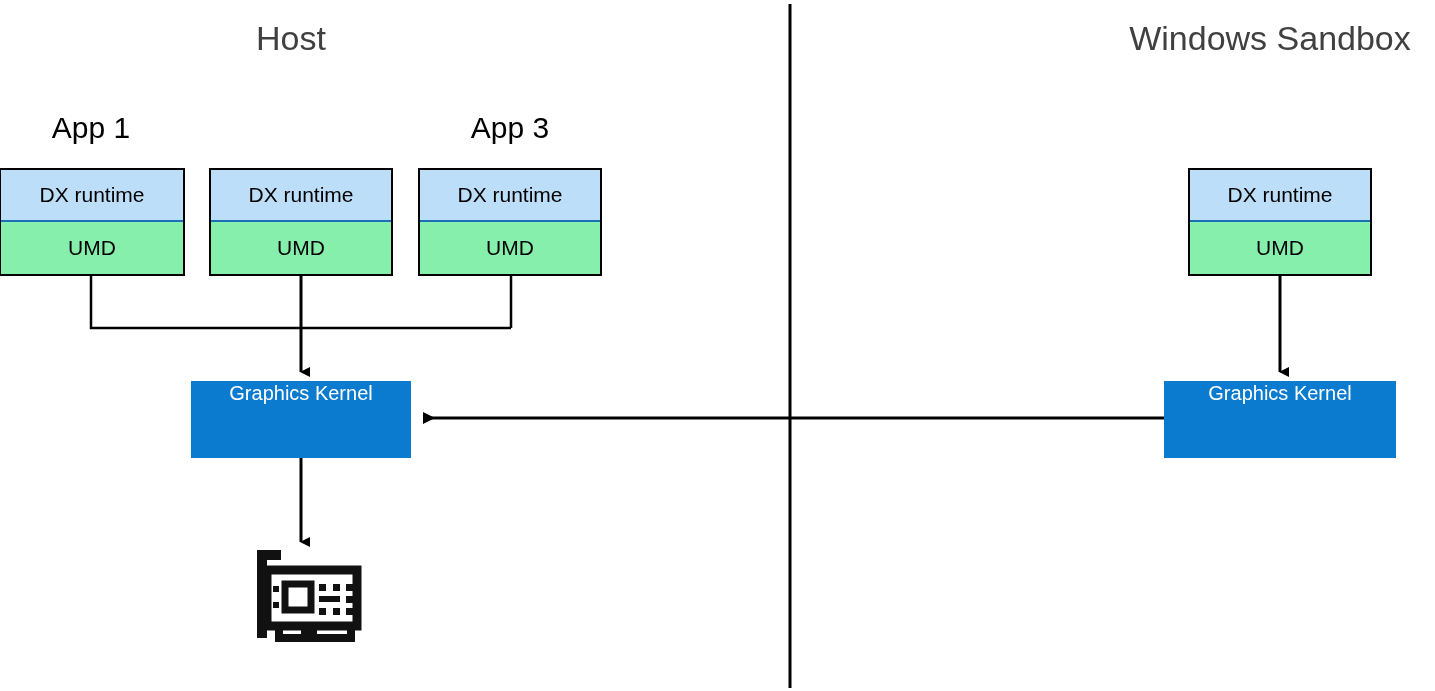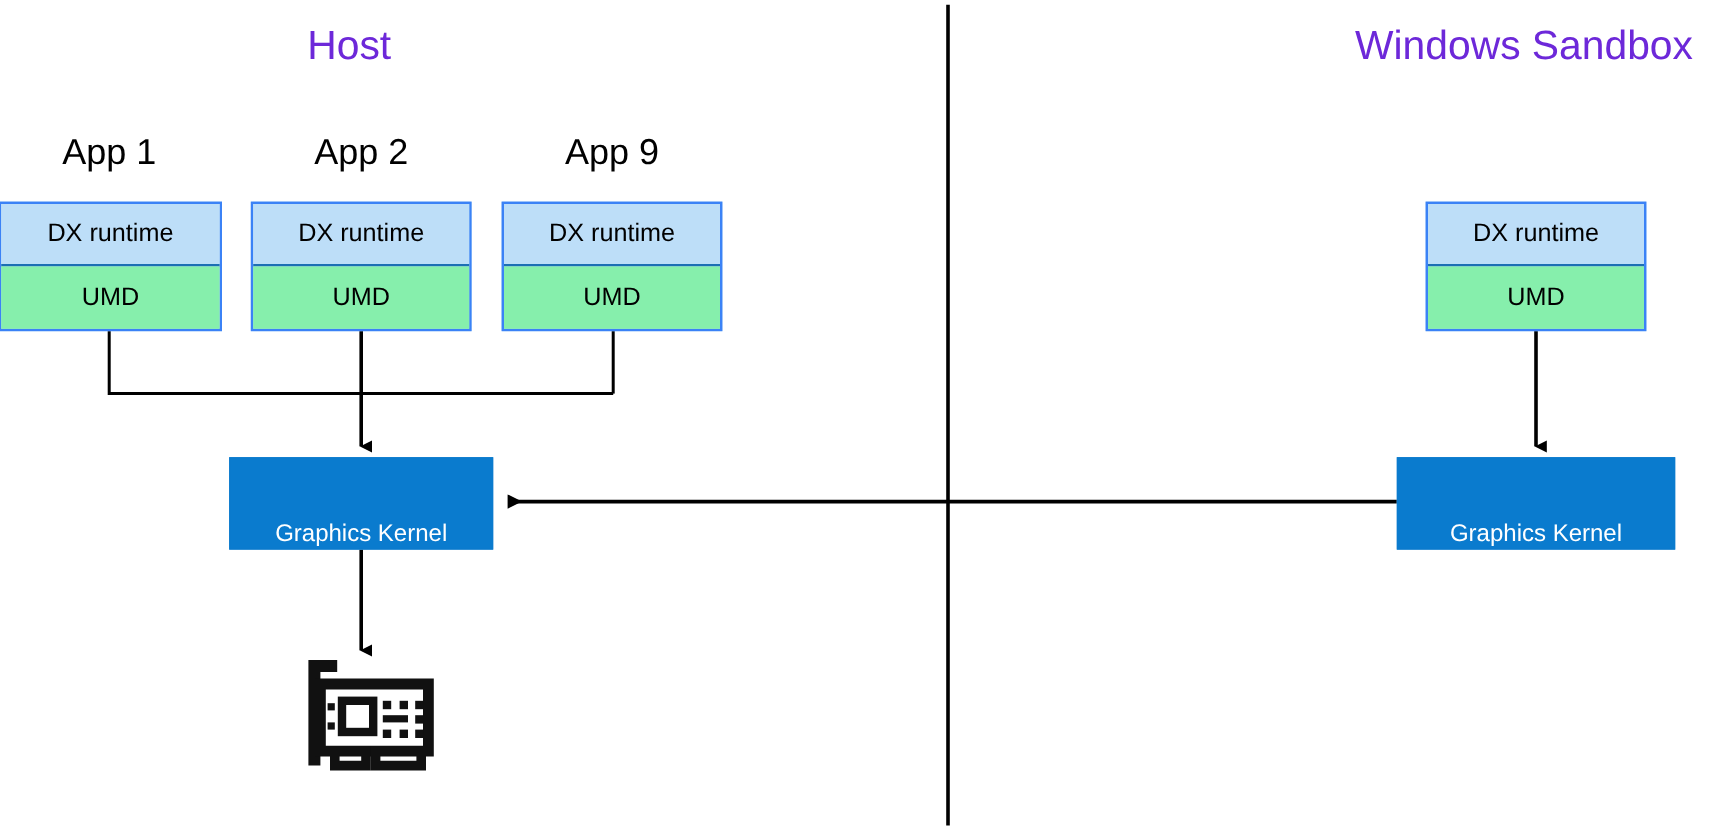--- a/index.html
+++ b/index.html
@@ -23,38 +23,38 @@
     left: 0;
     top: 0;
     width: 1435px;
     height: 691px;
     pointer-events: none;
   }
   .zone-title {
     position: absolute;
     font-size: 34px;
     line-height: 1;
-    color: #6d28d9;
+    color: #404040;
     white-space: nowrap;
     text-align: center;
     font-weight: 400;
   }
   .app-title {
     position: absolute;
     font-size: 30px;
     line-height: 1;
     color: #000000;
     white-space: nowrap;
     text-align: center;
     font-weight: 400;
   }
   .app-stack {
     position: absolute;
     box-sizing: border-box;
-    border: 2px solid #3b82f6;
+    border: 2px solid #000000;
     background: #BDDEF8;
   }
   .stack-row {
     box-sizing: border-box;
     display: flex;
     align-items: center;
     justify-content: center;
     font-size: 21px;
     color: #000000;
     white-space: nowrap;
@@ -67,21 +67,21 @@
   .stack-row.umd {
     height: 52px;
     background: #86efac;
   }
   .kernel-box {
     position: absolute;
     box-sizing: border-box;
     background: #0A7BCE;
     border: 1px solid #0A7BCE;
     display: flex;
-    align-items: flex-end;
+    align-items: flex-start;
     justify-content: center;
     font-size: 20px;
     color: #FFFFFF;
     white-space: nowrap;
   }
   .gpu-icon {
     position: absolute;
   }
 </style>
 </head>
@@ -121,31 +121,30 @@
   <div class="app-title" style="left:-9px; top:113px; width:200px;">App 1</div>
   <div class="app-stack" style="left:-1px; top:168px; width:186px; height:108px;">
     <div class="stack-row runtime">
       <span>DX runtime</span>
     </div>
     <div class="stack-row umd">
       <span>UMD</span>
     </div>
   </div>
 
-  <div class="app-title" style="left:201px; top:113px; width:200px;">App 2</div>
   <div class="app-stack" style="left:209px; top:168px; width:184px; height:108px;">
     <div class="stack-row runtime">
       <span>DX runtime</span>
     </div>
     <div class="stack-row umd">
       <span>UMD</span>
     </div>
   </div>
 
-  <div class="app-title" style="left:410px; top:113px; width:200px;">App 9</div>
+  <div class="app-title" style="left:410px; top:113px; width:200px;">App 3</div>
   <div class="app-stack" style="left:418px; top:168px; width:184px; height:108px;">
     <div class="stack-row runtime">
       <span>DX runtime</span>
     </div>
     <div class="stack-row umd">
       <span>UMD</span>
     </div>
   </div>
 
   <div class="app-stack" style="left:1188px; top:168px; width:184px; height:108px;">

